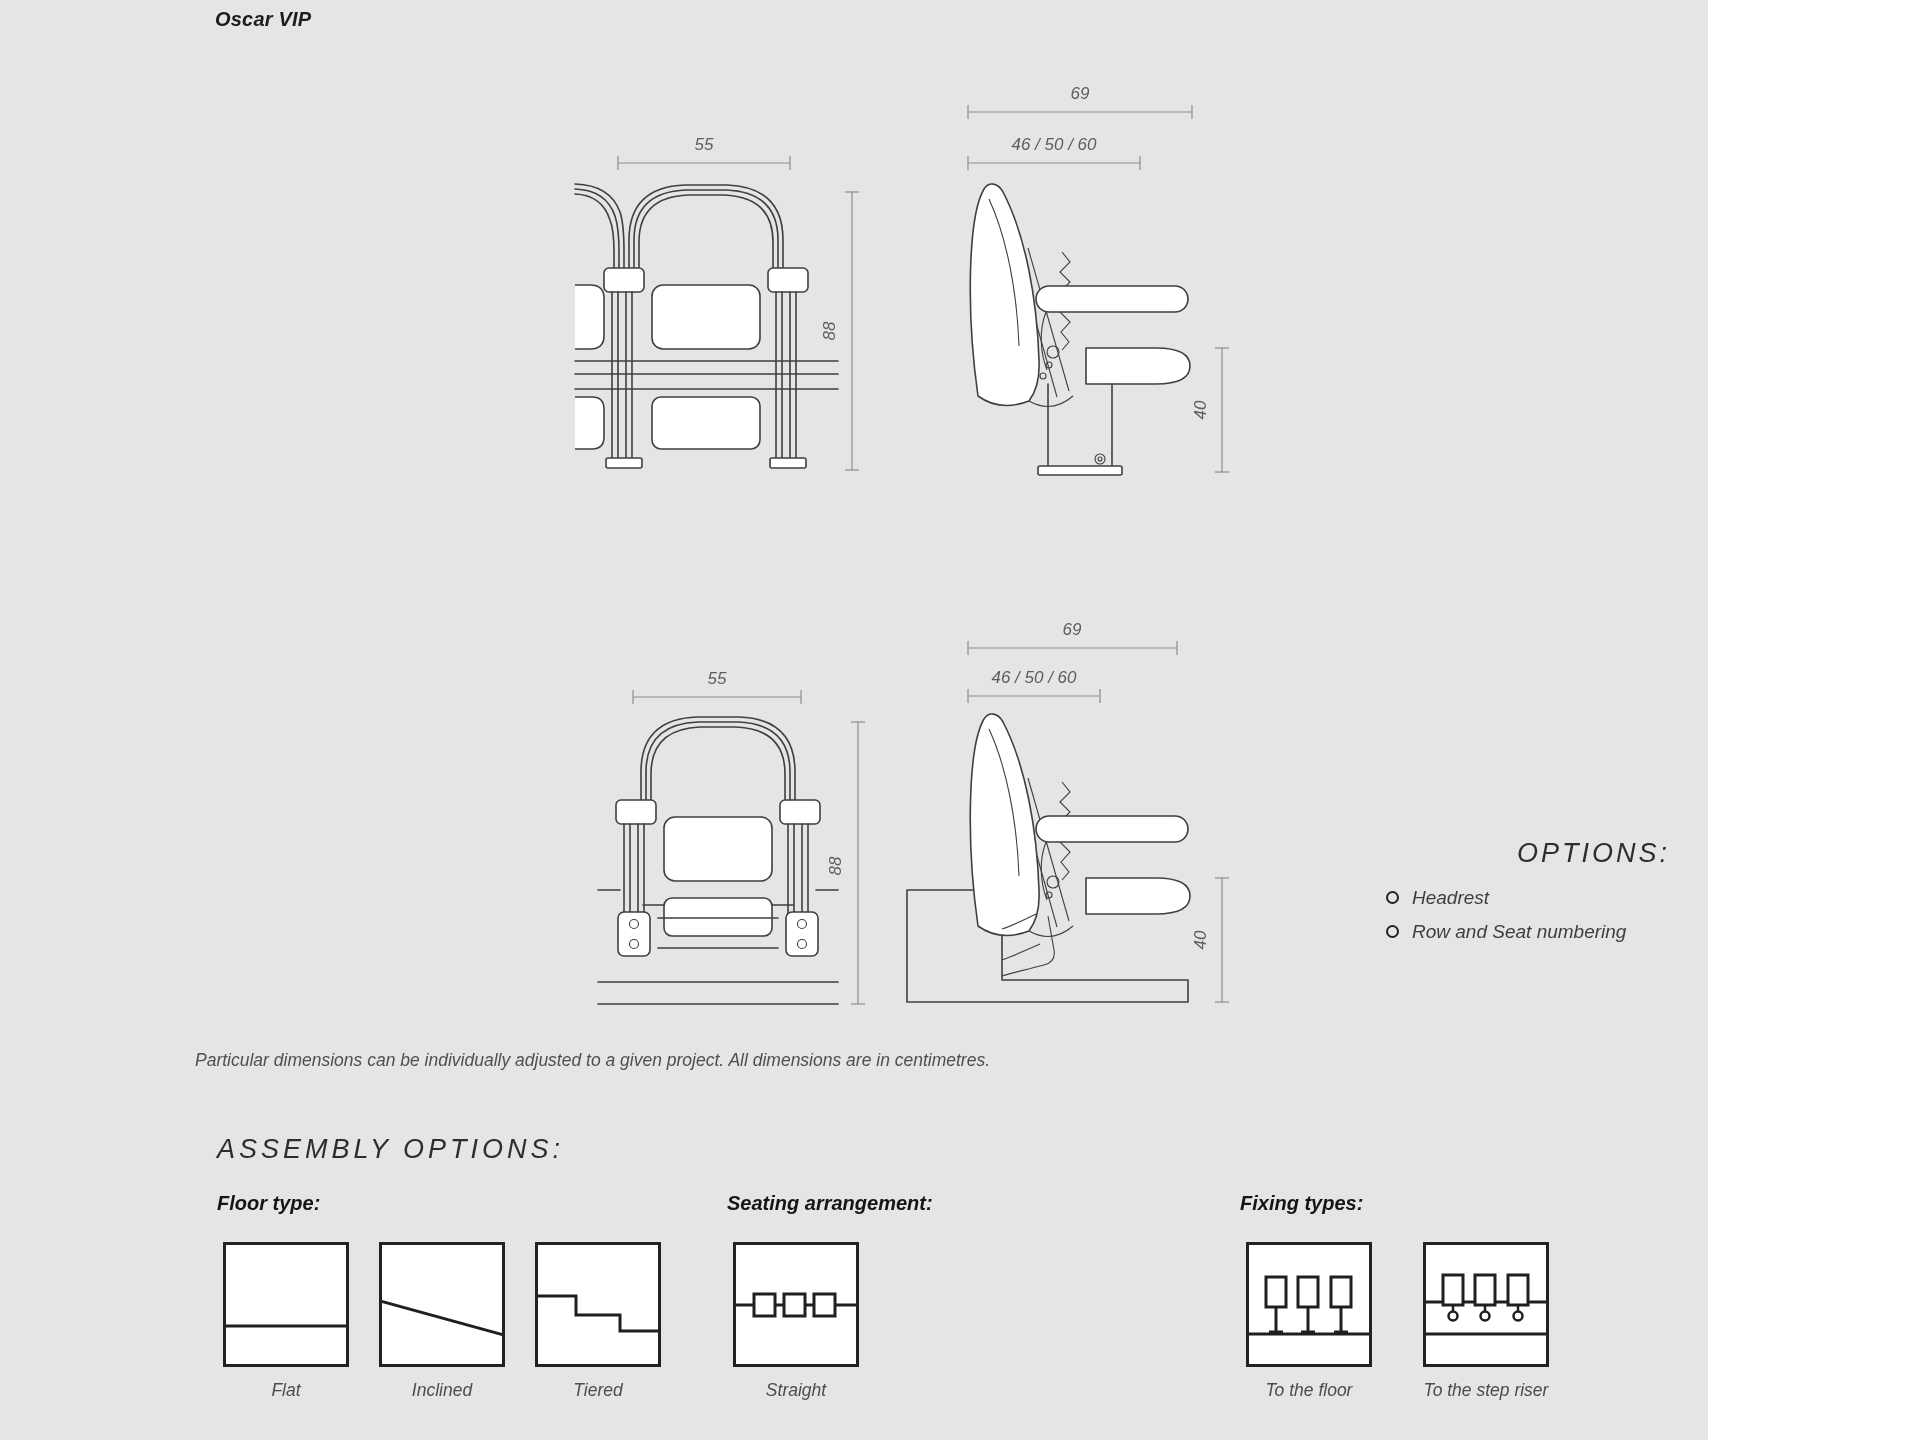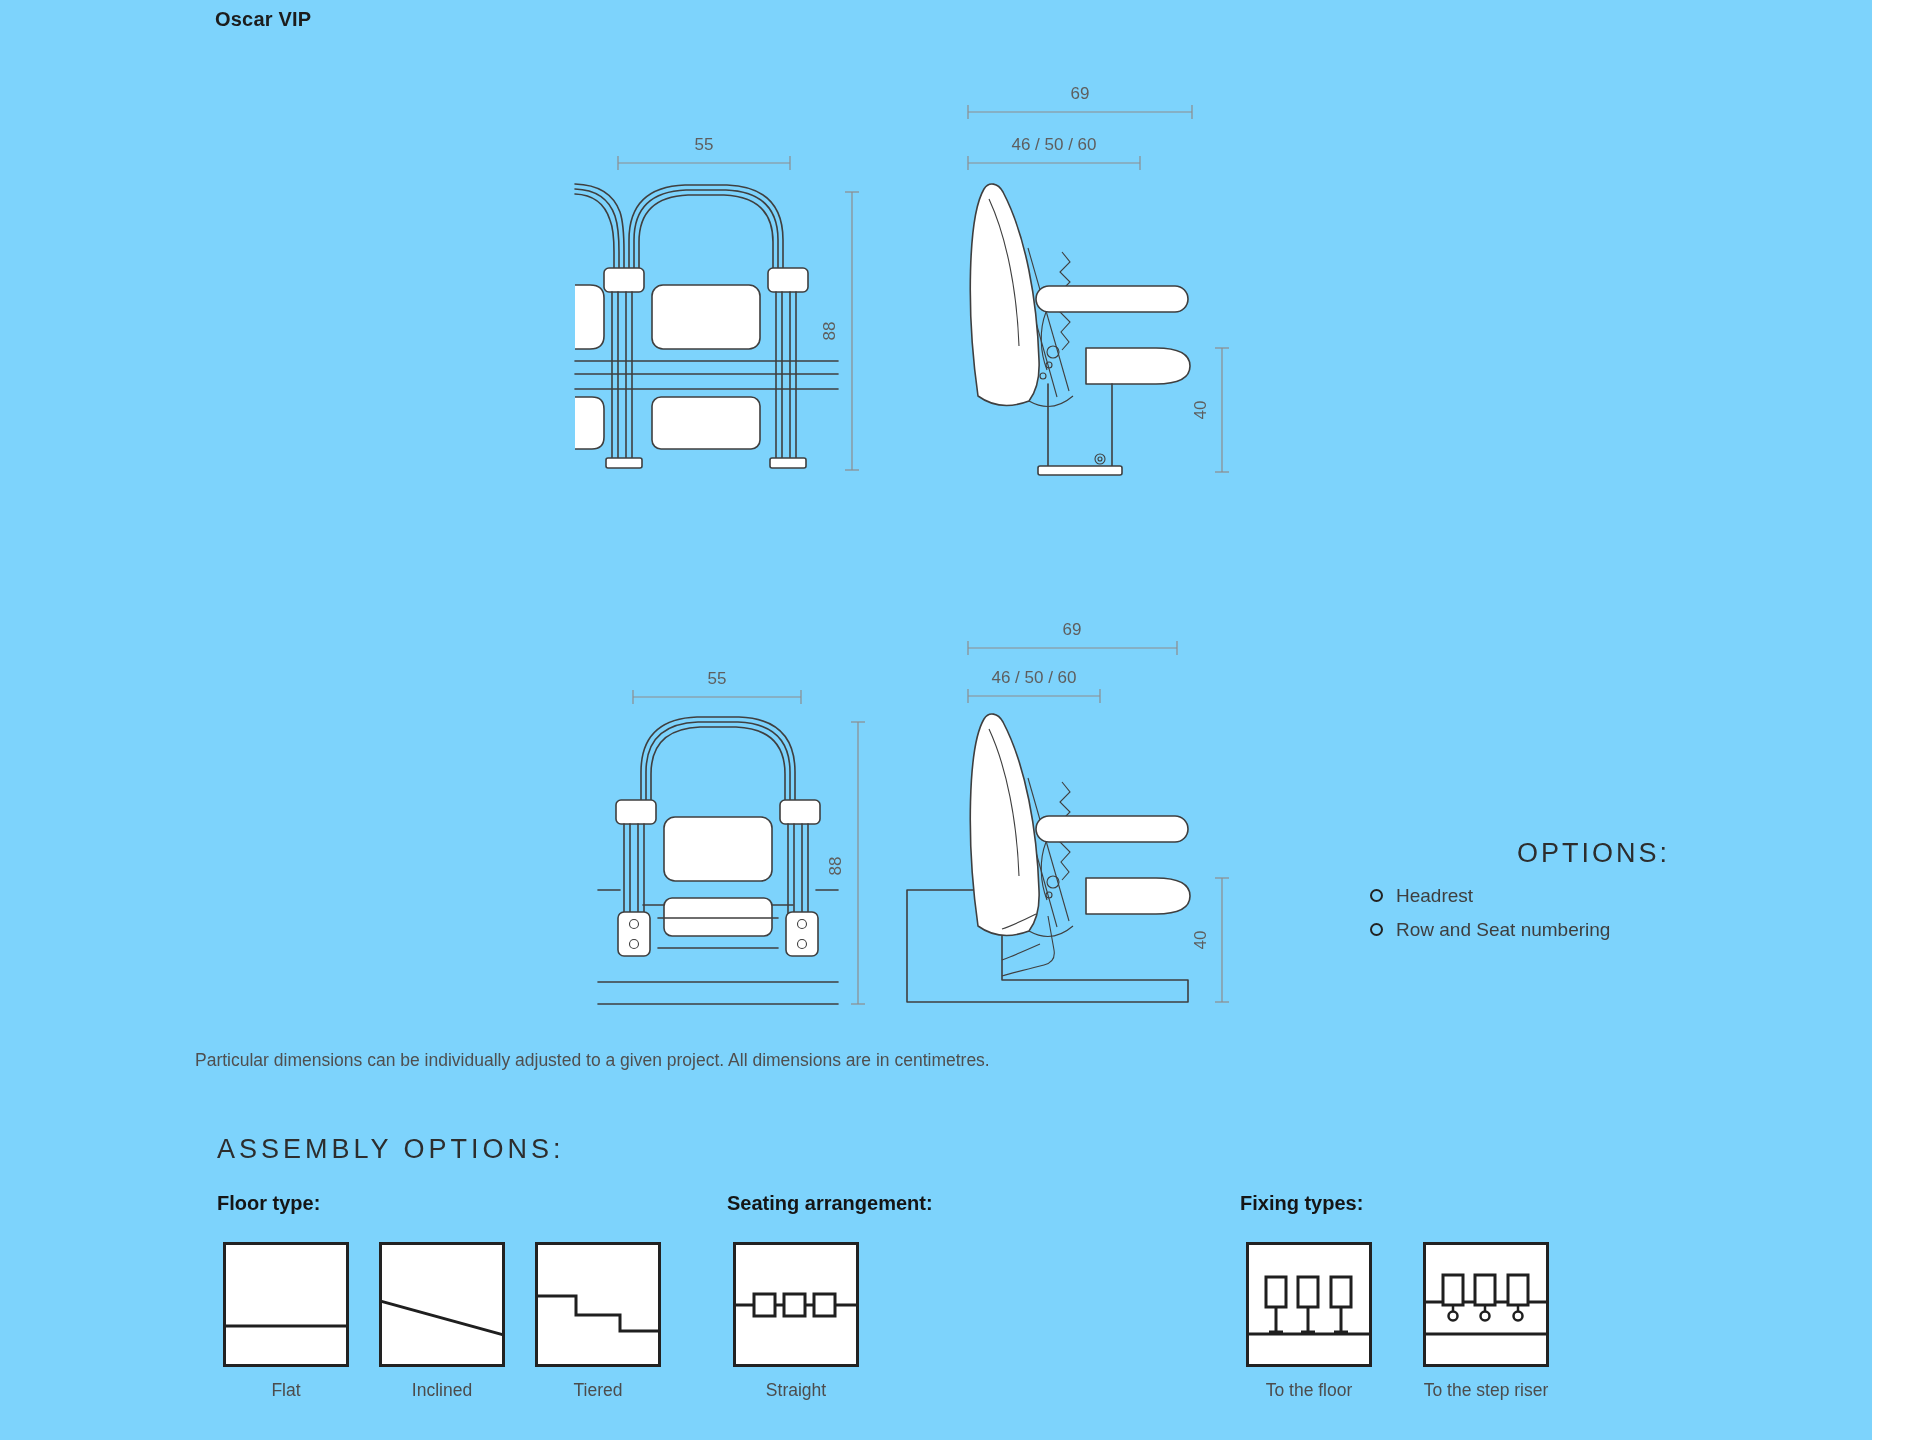--- a/index.html
+++ b/index.html
@@ -1,29 +1,29 @@
 <!DOCTYPE html>
 <html><head>
 <meta charset="utf-8">
 <style>
   html,body{margin:0;padding:0;background:#fff;}
-  .page{position:relative;width:1872px;height:1440px;background:#7dd3fc;overflow:hidden;
-        font-family:"Liberation Sans", sans-serif;color:#2d2d2d;}
+  .page{position:relative;width:1708px;height:1440px;background:#e5e5e5;overflow:hidden;
+        font-family:"Liberation Sans", sans-serif;color:#2d2d2d;font-style:italic;}
   .abs{position:absolute;}
   .title{font-size:20px;font-weight:bold;color:#1c1c1c;letter-spacing:.2px;}
   
   svg text{font-family:"Liberation Sans", sans-serif;}
   .draw{stroke:#3f3f3f;fill:none;stroke-width:1.6;stroke-linecap:round;stroke-linejoin:round;}
   .panel{stroke:#3f3f3f;fill:#ffffff;stroke-width:1.6;stroke-linejoin:round;}
   .thin{stroke:#3f3f3f;fill:none;stroke-width:1.1;}
   .dim{stroke:#8d8d8d;fill:none;stroke-width:1.2;}
   .dimtext{fill:#5e5e5e;font-size:17px;}
   
   .opt-head{font-size:27px;font-weight:400;letter-spacing:3px;color:#2d2d2d;margin:0 0 14px 0;text-align:right;}
-  .options ul{list-style:none;margin:0;padding:0;}
+  .options ul{list-style:none;margin:16px;padding:0;}
   .options li{display:flex;gap:13px;font-size:19px;color:#3e3e3e;line-height:1.38;margin-bottom:8px;}
   .bullet{flex:0 0 auto;width:9px;height:9px;border:2.5px solid #222;border-radius:50%;margin-top:6px;}
   .note{font-size:17.5px;color:#4f4f4f;}
   .assembly-head{font-size:27px;font-weight:400;letter-spacing:4px;color:#2d2d2d;}
   .group-label{font-size:20px;font-weight:bold;color:#151515;margin-bottom:27px;}
   .tiles{display:flex;}
   .tile{display:flex;flex-direction:column;align-items:center;margin-left:6px;}
   .tile-box{width:126px;height:125px;border:3px solid #222;box-sizing:border-box;background:#fff;}
   .tile-label{margin-top:13px;font-size:17.5px;color:#4c4c4c;text-align:center;line-height:1.2;max-width:127px;}
   .icon-svg{stroke:#1f1f1f;stroke-width:3;fill:none;}

